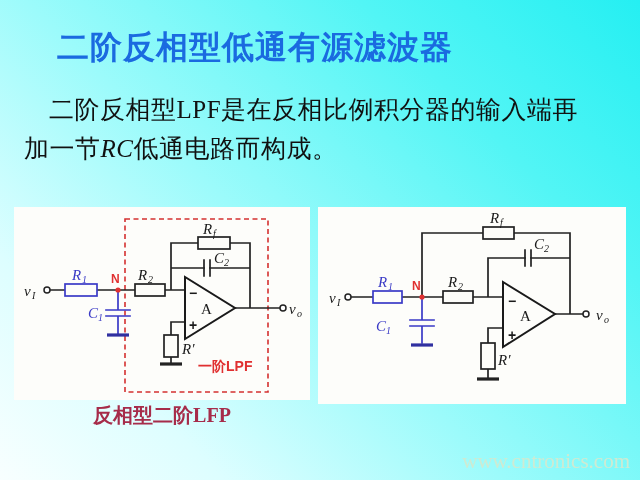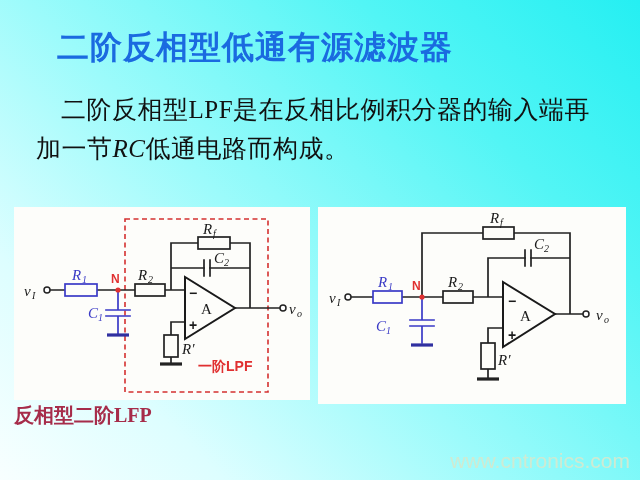--- a/index.html
+++ b/index.html
@@ -7,38 +7,38 @@
     position:relative; width:640px; height:480px; overflow:hidden;
     background: linear-gradient(225deg, #25eff2 0%, #52f5f5 25%, #9cfbfb 55%, #ddfeff 80%, #f8ffff 100%);
     font-family:"Liberation Sans", sans-serif;
   }
   .title {
     position:absolute; top:26px; left:0; width:510px; text-align:center;
     font-size:32px; font-weight:bold; letter-spacing:1px; color:#1a6ae0;
     font-family:"Liberation Sans", sans-serif;
   }
   .body-text {
-    position:absolute; top:90px; left:36px; width:586px;
+    position:absolute; top:90px; left:24px; width:586px;
     font-family:"Liberation Serif", serif; font-size:25px; line-height:39px;
     color:#111; text-indent:1em; letter-spacing:0.5px; margin:0;
   }
   .body-text .latin { font-family:"Liberation Serif", serif; }
   .body-text .ital { font-style:italic;margin-top:48px; }
   .panel { position:absolute; background:#fdfdfa; }
   .panel-left  { left:14px;  top:207px; width:296px; height:193px; }
   .panel-right { left:318px; top:207px; width:308px; height:197px; }
   .caption {
-    position:absolute; text-align:left; font-family:"Liberation Serif", serif;
+    position:absolute; text-align:center; font-family:"Liberation Serif", serif;
     font-weight:bold; font-size:20px; color:#a62c4a;
   }
   .caption-left  { left:14px;  top:402px; width:296px; }
   .caption-right { left:318px; top:411px; width:308px; }
   .watermark {
     position:absolute; right:10px; top:449px; font-size:21px;
-    color:#cfead2; font-family:Liberation Sans, sans-serif;
+    color:#cfead2; font-family:Liberation Serif, serif;
   }
   
   svg { display:block; }
   .w    { stroke:#222; stroke-width:1.7; fill:none; stroke-linecap:square; }
   .wb   { stroke:#3a3ac6; stroke-width:1.7; fill:none; stroke-linecap:square; }
   .gnd  { stroke:#222; stroke-width:3.2; fill:none; }
   .gndb { stroke:#3030a0; stroke-width:3.2; fill:none; }
   .res  { fill:#fdfdfa; stroke:#222; stroke-width:1.7; }
   .resb { fill:#fdfdfa; stroke:#3a3ac6; stroke-width:1.7; }
   .tri  { fill:none; stroke:#1a1a1a; stroke-width:2; }

